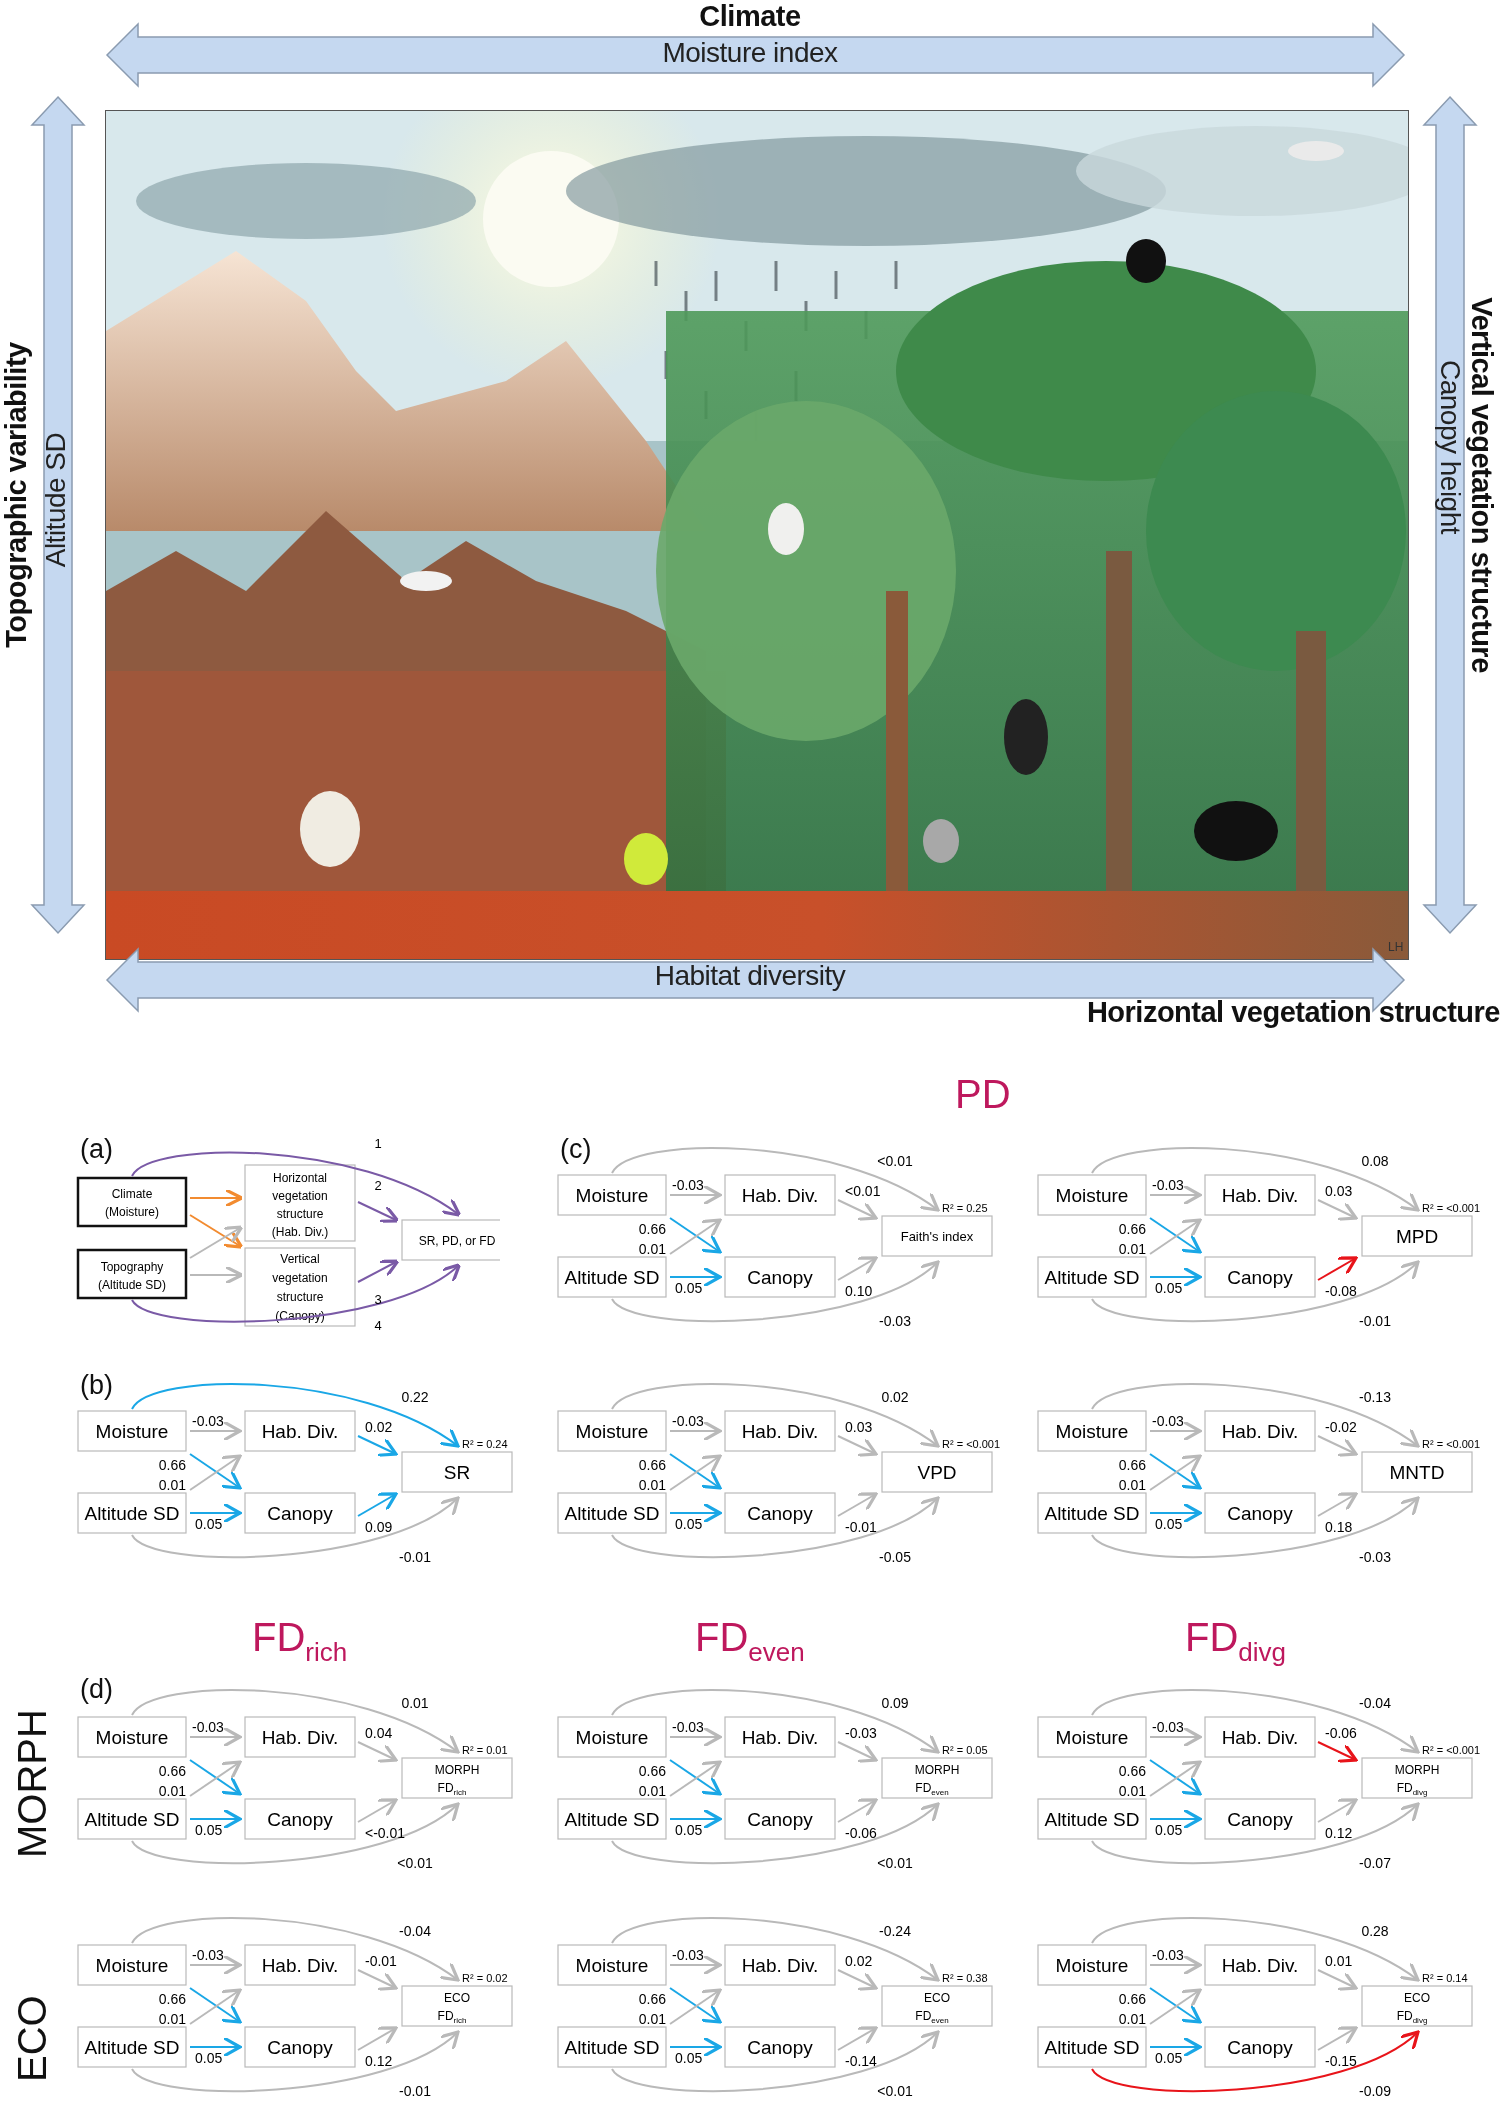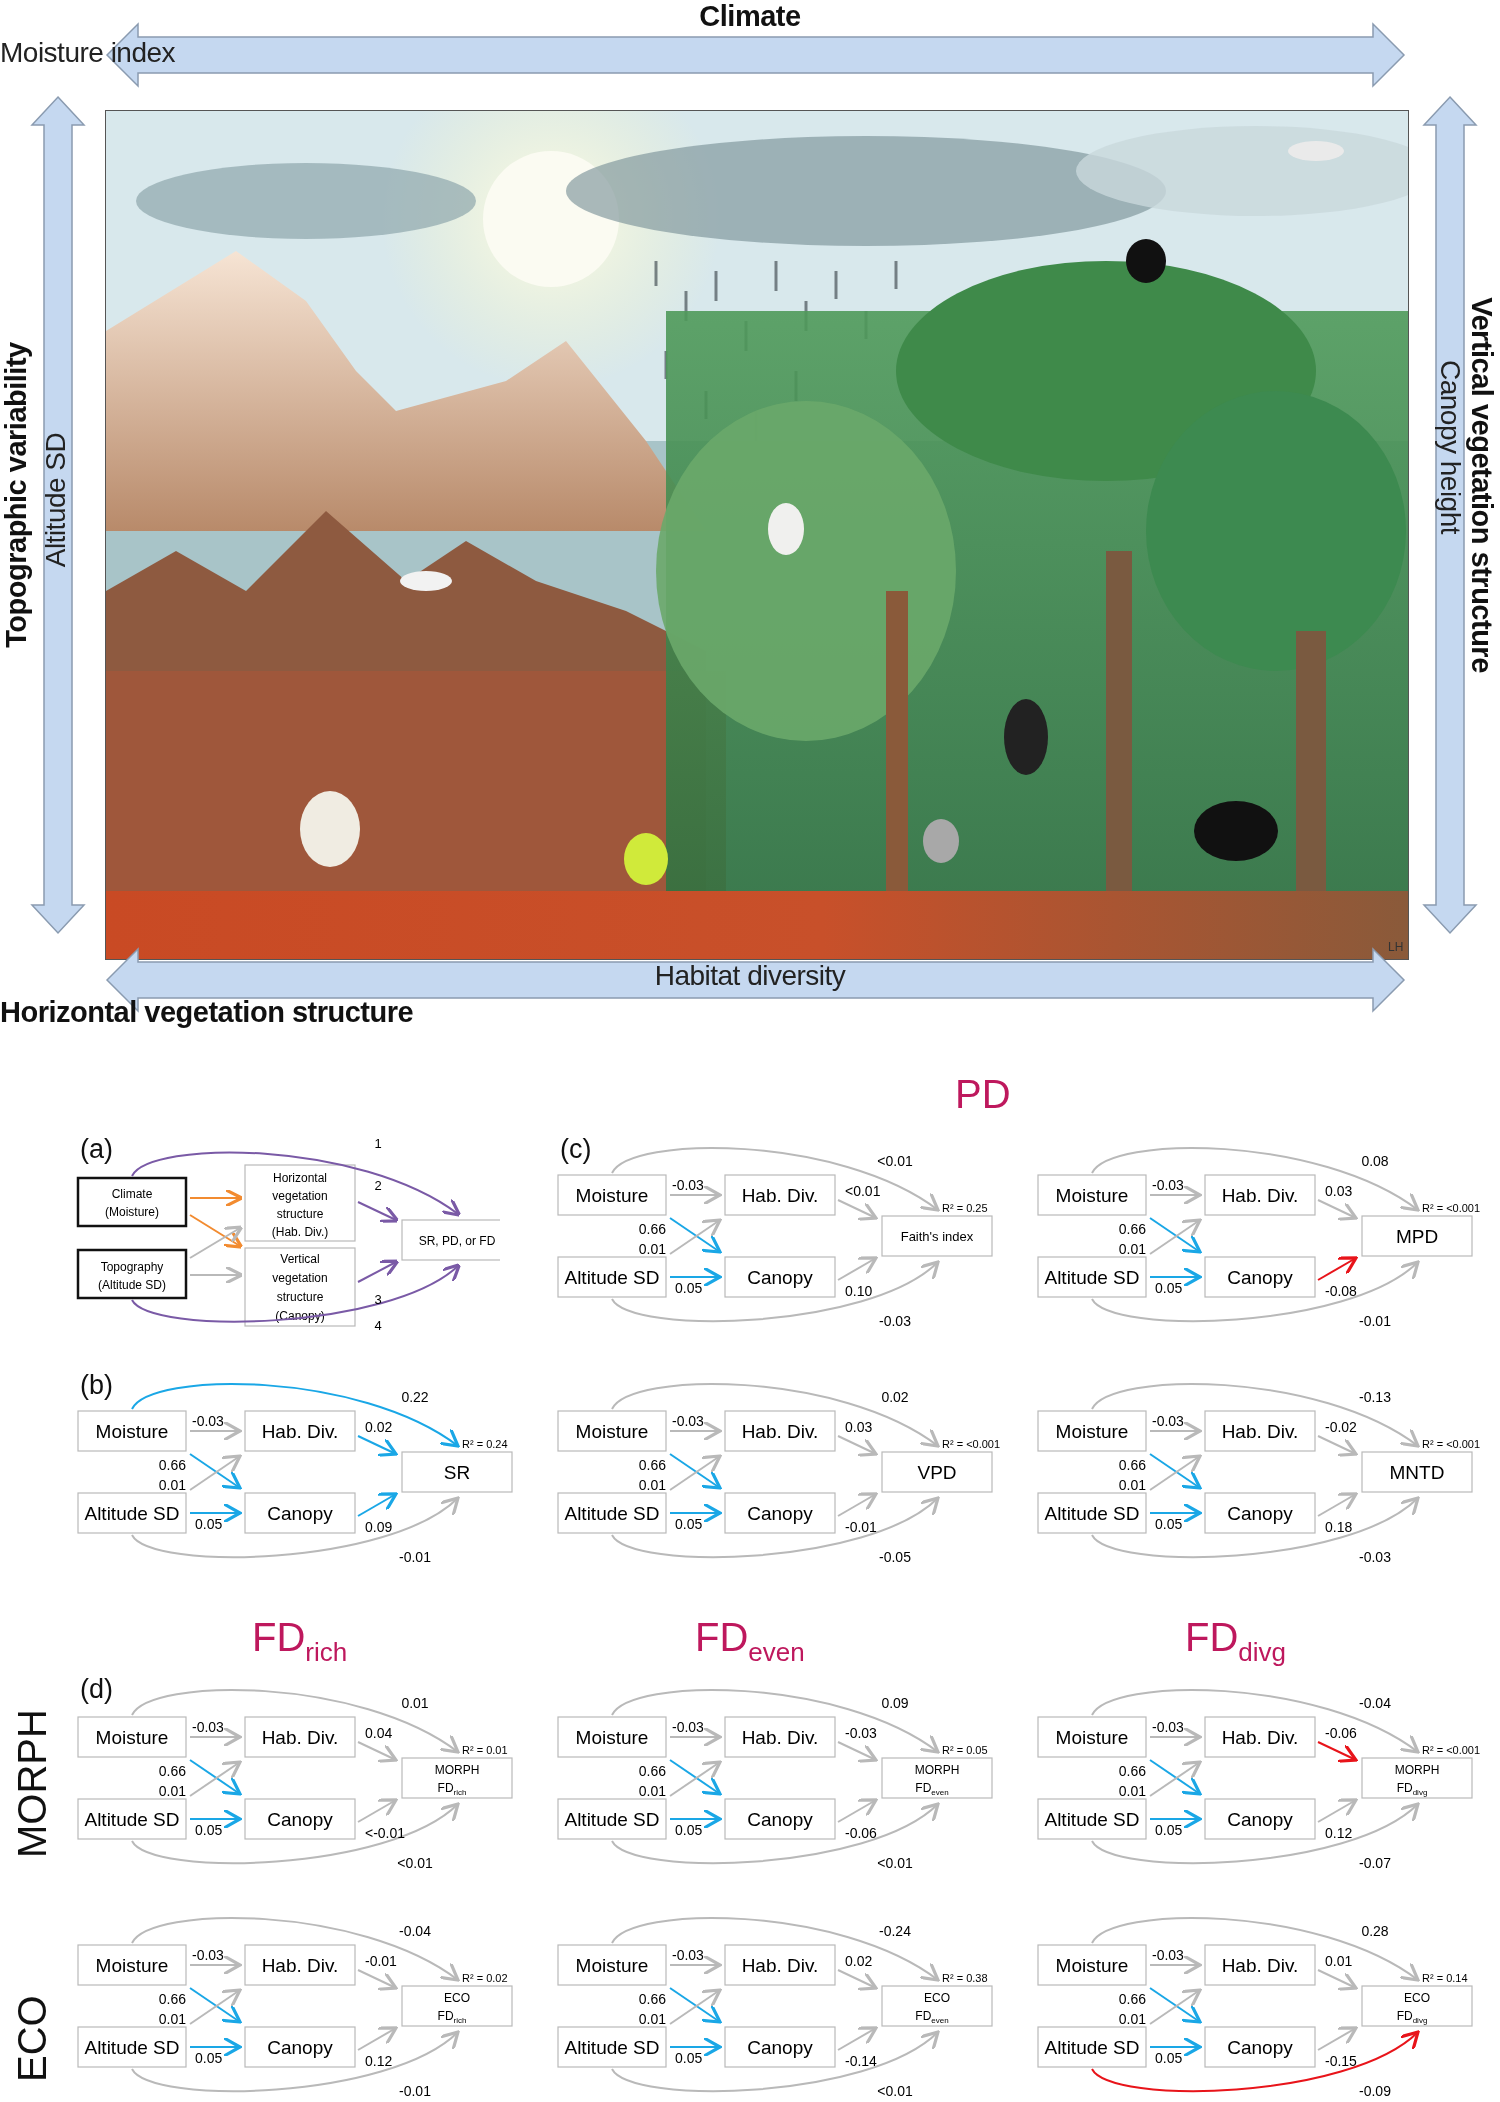--- a/index.html
+++ b/index.html
@@ -18,21 +18,21 @@
 </head>
 <body>
 
 <div>
 
   <div class="axis-title" style="left:0;width:1500px;text-align:center;top:0px;">Climate</div>
 
   <svg class="abs" style="left:105px;top:22px;" width="1302" height="66" viewBox="0 0 1302 66">
     <polygon points="2,33 33,2 33,15 1268,15 1268,2 1299,33 1268,64 1268,51 33,51 33,64" fill="#c5d8f0" stroke="#8a9bb0" stroke-width="1.5"></polygon>
   </svg>
-  <div class="axis-sub" style="left:0;width:1500px;top:37px;">Moisture index</div>
+  <div class="axis-sub" style="left:0;width:1500px;text-align:center;top:37px;">Moisture index</div>
 
   <svg class="abs" style="left:30px;top:95px;" width="56" height="840" viewBox="0 0 56 840">
     <polygon points="28,2 54,30 42,30 42,810 54,810 28,838 2,810 14,810 14,30 2,30" fill="#c5d8f0" stroke="#8a9bb0" stroke-width="1.5"></polygon>
   </svg>
   <div class="axis-title" style="left:0px;top:675px;transform-origin:left top;transform:rotate(-90deg);width:360px;text-align:center;">Topographic variability</div>
   <div class="axis-sub" style="left:40px;top:620px;transform-origin:left top;transform:rotate(-90deg);width:240px;text-align:center;">Altitude SD</div>
 
   <svg class="abs" style="left:1422px;top:95px;" width="56" height="840" viewBox="0 0 56 840">
     <polygon points="28,2 54,30 42,30 42,810 54,810 28,838 2,810 14,810 14,30 2,30" fill="#c5d8f0" stroke="#8a9bb0" stroke-width="1.5"></polygon>
   </svg>
@@ -112,21 +112,21 @@
         <ellipse cx="1210" cy="40" rx="28" ry="10" fill="#eaeaea"></ellipse>
       </g>
       <text x="1282" y="840" font-size="12" fill="#333">LH</text>
     </svg>
   </div>
 
   <svg class="abs" style="left:105px;top:947px;" width="1302" height="66" viewBox="0 0 1302 66">
     <polygon points="2,33 33,2 33,15 1268,15 1268,2 1299,33 1268,64 1268,51 33,51 33,64" fill="#c5d8f0" stroke="#8a9bb0" stroke-width="1.5"></polygon>
   </svg>
   <div class="axis-sub" style="left:0;width:1500px;text-align:center;top:960px;">Habitat diversity</div>
-  <div class="axis-title" style="left:0;width:1500px;text-align:left;top:996px;">Horizontal vegetation structure</div>
+  <div class="axis-title" style="left:0;width:1500px;text-align:right;top:996px;">Horizontal vegetation structure</div>
 </div>
 
 <div class="section-title" style="left:955px;top:1072px;">PD</div>
 
 <div class="section-title" style="left:252px;top:1615px;">
   <span>FD</span><sub>rich</sub>
 </div>
 <div class="section-title" style="left:695px;top:1615px;">
   <span>FD</span><sub>even</sub>
 </div>

